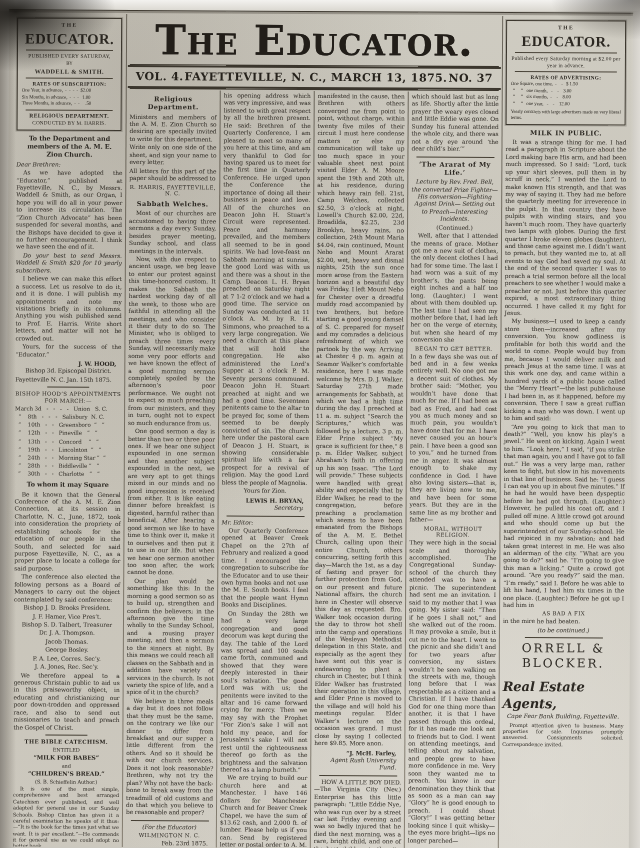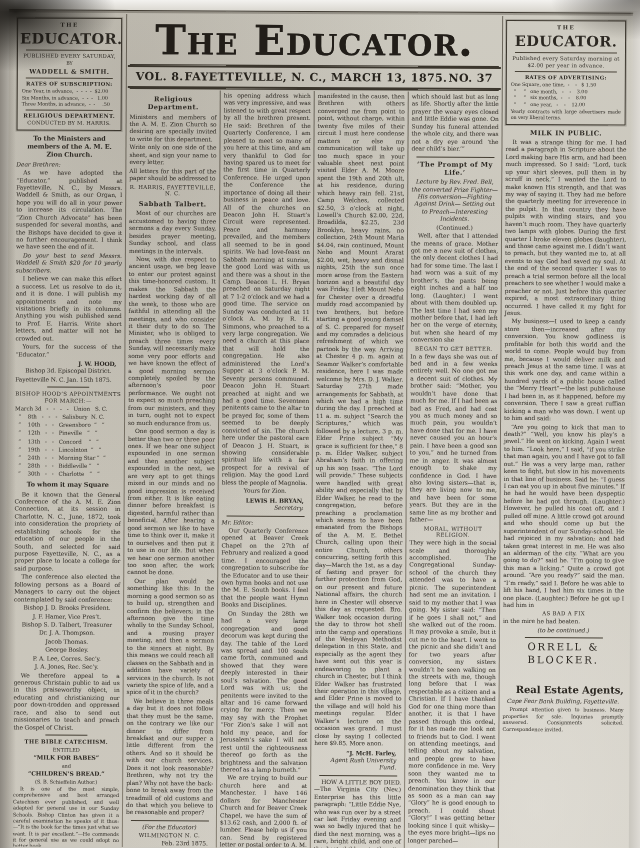--- a/index.html
+++ b/index.html
@@ -48,21 +48,21 @@
   }
   .dateline{
     display:flex;justify-content:space-between;align-items:center;
     border-top:2px solid #3b362d;border-bottom:2px solid #3b362d;
     box-shadow:0 3px 0 -2px #3b362d, 0 -3px 0 -2px #3b362d;
     font-weight:bold;font-size:11px;letter-spacing:.4px;
     padding:3px 8px;margin:0 1px 2px 1px;color:#26221c;
   }
   
   .mbox{border:1px solid #3c372e;box-shadow:0 0 0 1px rgba(60,55,46,.25);
-    text-align:center;padding:3px 2px;margin:2px 1px 4px 0;}
+    text-align:center;padding:3px 2px;margin:2px 1px 4px 0;font-family:Liberation Serif, serif;}
   .mb-the{font-size:5.5px;letter-spacing:1.5px;font-weight:bold;}
   .mb-title{font-size:14.5px;font-weight:bold;letter-spacing:.4px;margin:1px 0 2px;}
   .mb-rule{border-top:1px solid #4a4439;margin:2px 6px;}
   .mb-pub{font-size:5.3px;letter-spacing:.2px;margin:1px 0;}
   .mb-by{font-size:4.8px;}
   .mb-publisher{font-size:6.2px;font-weight:bold;letter-spacing:.5px;margin:1px 0;}
   .mb-rh{font-size:5.2px;font-weight:bold;letter-spacing:.3px;margin:2px 0 1px;}
   .mb-rate{font-size:4.9px;text-align:left;white-space:pre;line-height:1.35;padding:0 2px;}
   .mb-note{font-size:4.8px;text-align:justify;padding:0 2px;margin-top:1px;}
   .mb-dept{font-size:5.6px;font-weight:bold;letter-spacing:.3px;margin-top:2px;}
@@ -75,22 +75,22 @@
   .r{text-align:right;text-indent:0;padding-right:5px;}
   .i{font-style:italic;}
   .b{font-weight:bold;}
   .h1c{text-align:center;font-weight:bold;font-size:6.4px;line-height:1.3;text-indent:0;margin:3px 4px 2px;}
   .h2c{text-align:center;font-weight:bold;font-size:6.6px;letter-spacing:.4px;text-indent:0;margin:3px 0 2px;}
   .sc{font-size:5.4px;letter-spacing:.35px;text-indent:0;}
   .rule{border-top:1px solid #453f34;width:42px;margin:3px auto;height:0;}
   .rule2{border-top:1px solid #453f34;width:78px;margin:3px auto;height:0;}
   .appt{white-space:pre;font-size:5.5px;text-align:left;text-indent:0;line-height:1.3;}
   .tiny{font-size:5px;line-height:1.28;}
-  .adname{text-align:center;font-size:10px;letter-spacing:2px;text-indent:0;margin:3px 0 18px;}
-  .adsub{text-align:right;font-weight:bold;font-size:10px;text-indent:0;}
+  .adname{text-align:center;font-size:12px;letter-spacing:2px;text-indent:0;margin:3px 0 8px;}
+  .adsub{text-align:left;font-weight:bold;font-size:13px;text-indent:0;font-style:italic;}
 </style>
 </head>
 <body>
 
 <div class="photo">
   <div class="edge-top"></div>
 
   <div class="page">
 
     <div class="ncol col1">
@@ -104,21 +104,21 @@
         <div class="mb-rule"></div>
         <div class="mb-rh">RATES OF SUBSCRIPTION:</div>
         <div class="mb-rate">One Year, in advance,  -  -  -  -  $2.00</div>
         <div class="mb-rate">Six Months, in advance,  -  -  -   1.00</div>
         <div class="mb-rate">Three Months, in advance,  -  -     .50</div>
         <div class="mb-rule"></div>
         <div class="mb-dept">RELIGIOUS DEPARTMENT.</div>
         <div class="mb-cond">CONDUCTED BY  M. HARRIS.</div>
       </div>
       <div>
-          <div class="blk h1c">To the Ministers and members of the A. M. E. Zion Church.</div>
+          <div class="blk h1c">To the Department and members of the A. M. E. Zion Church.</div>
           <div class="blk ni i">Dear Brethren:</div>
           <div class="blk para">As we have adopted the “Educator,” published at Fayetteville, N. C., by Messrs. Waddell &amp; Smith, as our Organ, I hope you will do all in your power to increase its circulation. The “Zion Church Advocate” has been suspended for several months, and the Bishops have decided to give it no further encouragement. I think we have seen the end of it.</div>
           <div class="blk para i">Do your best to send Messrs. Waddell &amp; Smith $20 for 10 yearly subscribers.</div>
           <div class="blk para">I believe we can make this effort a success. Let us resolve to do it, and it is done. I will publish my appointments and note my visitations briefly in its columns. Anything you wish published send to Prof. E. Harris. Write short letters, and matter will not be crowded out.</div>
           <div class="blk para">Yours, for the success of the “Educator.”</div>
           <div class="blk r b">J. W. HOOD,</div>
           <div class="blk c">Bishop 3d. Episcopal District.</div>
           <div class="blk ni">Fayetteville N. C.   Jan. 15th 1875.</div>
           <div class="blk rule"></div>
           <div class="blk c sc">BISHOP HOOD’S APPOINTMENTS FOR MARCH:—</div>
@@ -153,33 +153,33 @@
           <div class="blk para tiny">It is one of the most simple, comprehensive and best arranged Catechism ever published, and well adapted for general use in our Sunday Schools. Bishop Clinton has given it a careful examination he speaks of it thus:—“It is the book for the times just what we want. It is par excellent.”—He commends it for general use as we could adopt no better book.</div>
         </div>
     </div>
 
     <div class="vr"></div>
 
     <div class="mid">
       <div class="mid-header">
         <div class="big-title">The Educator.</div>
         <div class="dateline">
-          <span>VOL. 8.</span>
+          <span>VOL. 4.</span>
           <span>FAYETTEVILLE, N. C.,  MARCH 13, 1875.</span>
           <span>NO. 37</span>
         </div>
       </div>
       <div class="mid-cols">
         <div class="ncol mcol">
             <div class="blk h2c">Religious Department.</div>
             <div class="blk ni">Ministers and members of the A. M. E. Zion Church so desiring are specially invited to write for this department.</div>
             <div class="blk ni">Write only on one side of the sheet, and sign your name to every letter.</div>
             <div class="blk ni">All letters for this part of the paper should be addressed to</div>
             <div class="blk c sc">R. HARRIS, FAYETTEVILLE, N. C.</div>
-            <div class="blk h2c">Sabbath Talbert.</div>
+            <div class="blk h2c">Sabbath Welches.</div>
             <div class="blk para">Most of our churches are accustomed to having three sermons a day every Sunday, besides prayer meeting, Sunday school, and class meetings in the intervals.</div>
             <div class="blk para">Now, with due respect to ancient usage, we beg leave to enter our protest against this time-honored custom. It makes the Sabbath the hardest working day of all the week, to those who are faithful in attending all the meetings, and who consider it their duty to do so. The Minister, who is obliged to preach three times every Sunday, will necessarily make some very poor efforts and we have known the effect of a good morning sermon completely spoiled by the afternoon’s poor performance. We ought not to expect so much preaching from our ministers, and they in turn, ought not to expect so much endurance from us.</div>
             <div class="blk para">One good sermon a day is better than two or three poor ones. If we hear one subject expounded in one sermon and then another subject expounded in the next, we are very apt to get things mixed in our minds and no good impression is received from either. It is like eating dinner before breakfast is digested, harmful rather than beneficial. After hearing a good sermon we like to have time to think over it, make it to ourselves and then put it to use in our life. But when we hear one sermon another too soon after, the work cannot be done.</div>
             <div class="blk para">Our plan would be something like this: In the morning a good sermon so as to build up, strengthen and confirm the believers; in the afternoon give the time wholly to the Sunday School, and a rousing prayer meeting, and then a sermon to the sinners at night. By this means we could reach all classes on the Sabbath and in addition have variety of services in the church. Is not variety the spice of life, and a spice of it in the church?</div>
             <div class="blk para">We believe in three meals a day but it does not follow that they must be the same, on the contrary we like our dinner to differ from breakfast and our supper a little different from the others. And so it should be with our church services. Does it not look reasonable? Brethren, why not try the plan? Why not have the back-bone to break away from the treadmill of old customs and do that which you believe to be reasonable and proper?</div>
             <div class="blk rule2"></div>
             <div class="blk c i">(For the Educator)</div>
             <div class="blk c sc">WILMINGTON  N. C.</div>
             <div class="blk r">Feb. 23rd 1875.</div>
           </div>
@@ -200,21 +200,21 @@
             <div class="blk ni">manifested in the cause, then Brethren with others converged me from point to point, without charge, within twenty five miles of their circuit I must here condense matters or else my communication will take up too much space in your valuable sheet next point visited Elder A. M. Moore spent the 19th and 20th ult, at his residence, during which heavy rain fell. 21st, Camp Welches, collected $2.50, 3 o’clock at night, Lowell’s Church $2.00, 22d, Broadilda, $2.25, 23d Brooklyn, heavy rains, no collection, 24th Mount Maria $4.04, rain continued, Mount Nebo and Mount Ararat $2.00, wet, heavy and dismal nights, 25th the sun once more arose from the Eastern horizon and a beautiful day was Friday. I left Mount Nebo for Chester over a dreadful muddy road accompanied by two brothers, but before starting a good young damsel of S. C. prepared for myself and my comrades a delicious refreshment of which we partook by the way. Arriving at Chester 4 p. m. again at Seamor Walker’s comfortable residence, here I was made welcome by Mrs. D. J. Walker. Saturday 27th made arrangements for Sabbath, at which we had a high time during the day. I preached at 11 a. m. subject “Search the Scriptures,” which was followed by a lecture, 3 p. m. Elder Prine subject “My grace is sufficient for thee,” 8 p. m. Elder Walker, subject Abraham’s faith in offering up his son Isaac. “The Lord will provide.” These subjects were handled with great ability and especially that by Elder Walker, he read to the congregation, before preaching a proclamation which seems to have been emanated from the Bishops of the A. M. E. Bethel Church, calling upon their entire Church, others concurring, setting forth this day—March the 1st, as a day of fasting and prayer for further protection from God, on our present and future National affairs, the church here in Chester will observe this day as requested. Bro. Walker took occasion during the day to throw hot shell into the camp and operations of the Wesleyan Methodist delegation in this State, and especially as the agent they have sent out this year is endeavoring to plant a church in Chester, but I think Elder Walker has frustrated their operation in this village, and Elder Prine is moved to the village and will hold his meetings regular. Elder Walker’s lecture on the occasion was grand. I must close by saying I collected here $9.85. More anon.</div>
             <div class="blk r b">“J. McH. Farley,</div>
             <div class="blk r i">Agent Rush University Fund.</div>
             <div class="blk rule2"></div>
             <div class="blk para">HOW A LITTLE BOY DIED.—The Virginia City (Nev.) Enterprise has this little paragraph: “Little Eddie Nye, who was run over by a street car last Friday evening and was so badly injured that he died the next morning, was a rare, bright child, and one of the best children in the city. Just before he died he sang ‘The Beautiful River’ with a voice as sweet as though he caught the tones from the mother shore on the brink of which his spirits was then trembling. After the song he repeated a little prayer his mother had taught him. The child had all his life had a lisp, but this last prayer fell from his tongue without a halt or quaver, but rather, slowly but clear, and yet with a far-off tone, as though another’s voice of infinite sweetness had joined upon his lips in the words</div>
           </div>
         <div class="vr"></div>
         <div class="ncol mcol">
             <div class="blk ni">which should last but as long as life. Shortly after the little prayer the weary eyes closed and little Eddie was gone. On Sunday his funeral attended the whole city, and there was not a dry eye around ‘the dear child’s bier.’”</div>
             <div class="blk rule2"></div>
-            <div class="blk h2c">‘The Prompt of My Life.’</div>
+            <div class="blk h2c">‘The Ararat of My Life.’</div>
             <div class="blk c i">Lecture by Rev. Fred. Bell, the converted Prize Fighter—His conversion—Fighting Against Drink— Setting out to Preach—Interesting Incidents.</div>
             <div class="blk c">(Continued.)</div>
             <div class="blk para">Well, after that I attended the means of grace. Mother got me a new suit of clothes, the only decent clothes I had had for some time. The last I had worn was a suit of my brother’s, the pants being eight inches and a half too long. (Laughter.) I went about with them doubled up. The last time I had seen my mother before that, I had left her on the verge of eternity, but when she heard of my conversion she</div>
             <div class="blk c sc">BEGAN TO GET BETTER.</div>
             <div class="blk ni">In a few days she was out of bed and in a few weeks entirely well. No one got me a decent suit of clothes. My brother said: “Mother, you wouldn’t have done that much for me. If I had been as bad as Fred, and had cost you as much money and so much pain, you wouldn’t have done that for me. I have never caused you an hour’s pain. I have been a good son to you,” and he turned from me in anger. It was almost enough to shake my confidence in God. I have also loving sisters—that is, they are living now to me, and have been for some years. But they are in the same line as my brother and father—</div>
             <div class="blk c sc">MORAL, WITHOUT RELIGION.</div>
             <div class="blk ni">They were high in the social scale and thoroughly accomplished. The Congregational Sunday-school of the church they attended was to have a picnic. The superintendent had sent me an invitation. I said to my mother that I was going. My sister said: “Then if he goes I shall not,” and she walked out of the room. It may provoke a smile, but it cut me to the heart. I went to the picnic and she didn’t and for two years after conversion, my sisters wouldn’t be seen walking on the streets with me, though long before that I was respectable as a citizen and a Christian. If I have thanked God for one thing more than another, it is that I have passed through this ordeal, for it has made me look not to friends but to God. I went on attending meetings, and telling about my salvation, and people grew to have more confidence in me. Very soon they wanted me to preach. You know in our denomination they think that as soon as a man can say “Glory” he is good enough to preach. I could shout “Glory!” I was getting better looking since I quit whisky—the eyes more bright—lips no longer parched—</div>
           </div>
       </div>
     </div>

